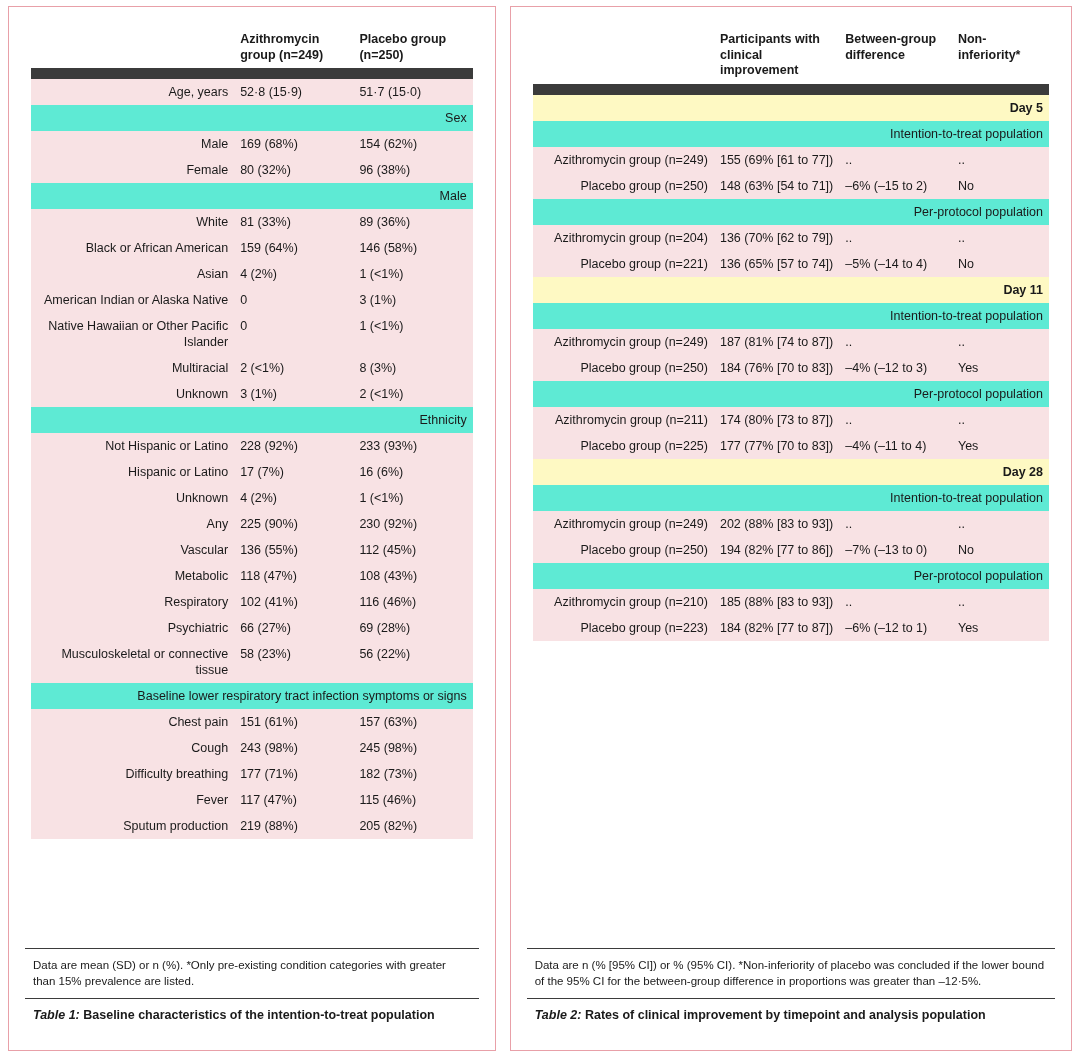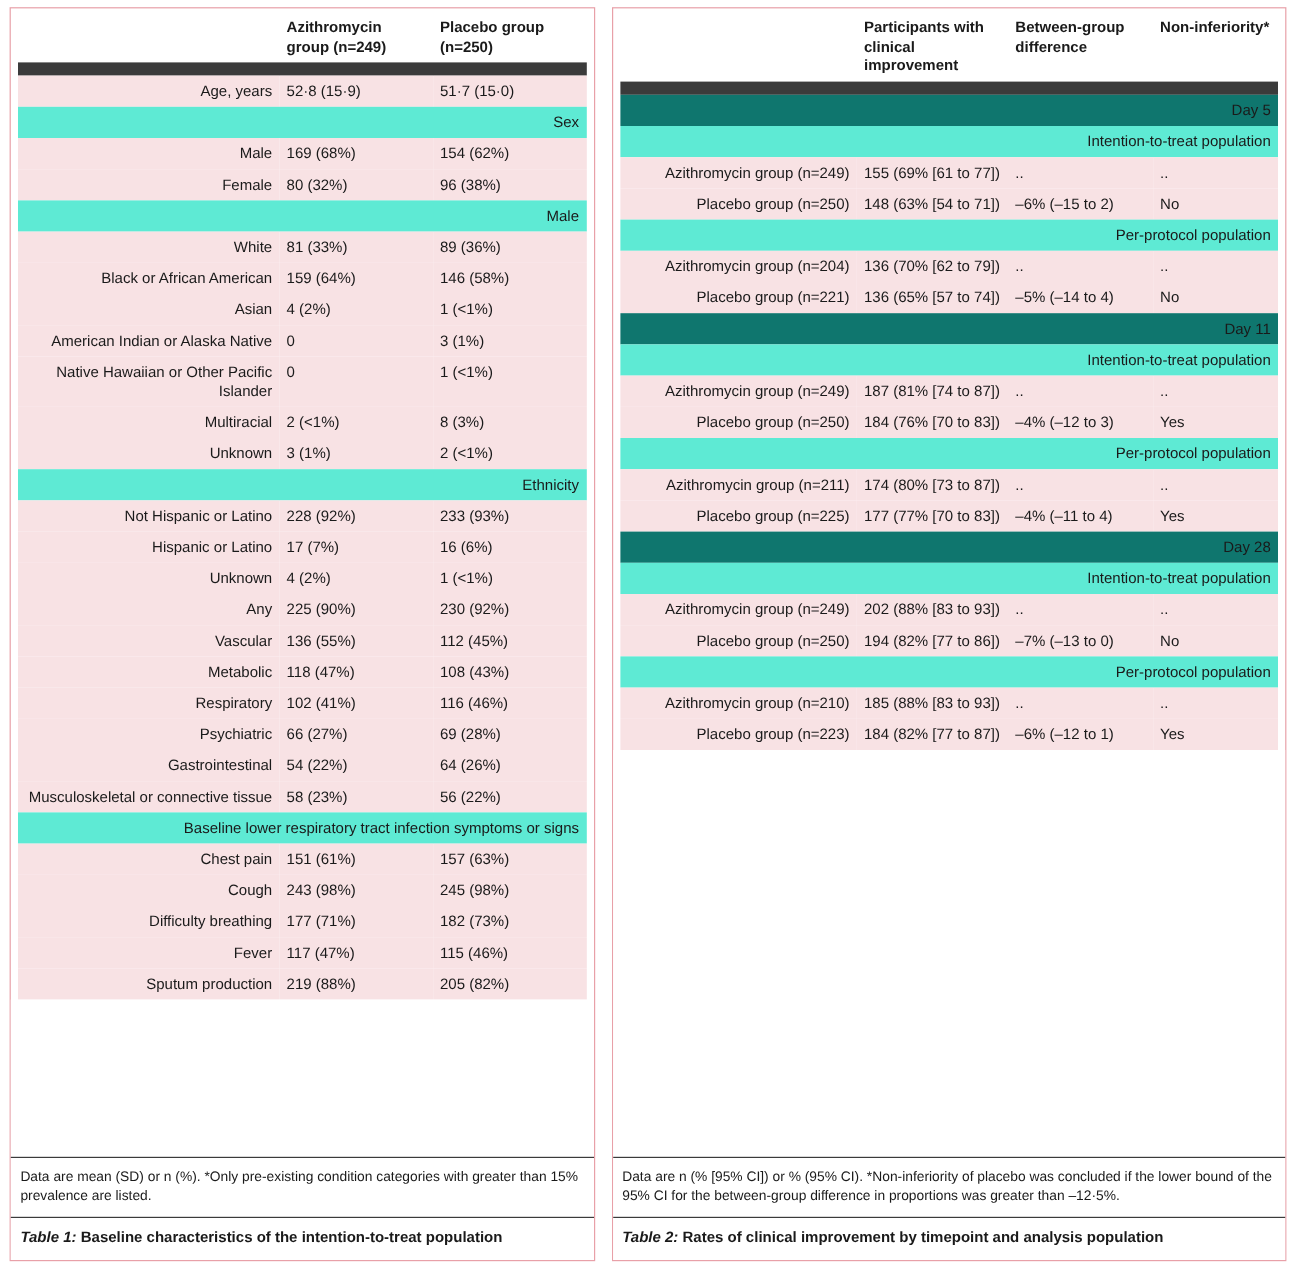--- a/index.html
+++ b/index.html
@@ -20,21 +20,21 @@
     height: 1057px;
     display: flex;
     gap: 14px;
     padding: 6px 8px;
     box-sizing: border-box;
   }
   .panel {
     border: 1px solid #e8a0a8;
     background: #ffffff;
     box-sizing: border-box;
-    padding: 0;
+    padding: 16px;
     display: flex;
     flex-direction: column;
   }
   .panel-left { width: 520px; }
   .panel-right { width: 600px; }
 
   table.tbl {
     width: 100%;
     border-collapse: collapse;
     font-size: 12.5px;
@@ -54,22 +54,22 @@
     line-height: 1.25;
   }
   .hdr-rule td {
     padding: 0;
     height: 1px;
     background: #3b3b3b;
   }
   .row-shaded td { background: #f8e2e4; }
   .row-plain td { background: #5eead4; }
   .row-section td {
-    background: #0f766e;
-    font-weight: normal;
+    background: #fef9c3;
+    font-weight: bold;
   }
   .label { text-align: right; }
   .indent1 { padding-left: 22px; }
   .num {
     text-align: left;
     white-space: nowrap;
   }
   .col-label { width: 46%; }
   .col-a { width: 27%; }
   .col-b { width: 27%; }
@@ -216,25 +216,20 @@
             </tr>
             <tr class="row-shaded">
               <td class="label indent1">Respiratory</td>
               <td class="num">102 (41%)</td>
               <td class="num">116 (46%)</td>
             </tr>
             <tr class="row-shaded">
               <td class="label indent1">Psychiatric</td>
               <td class="num">66 (27%)</td>
               <td class="num">69 (28%)</td>
-            </tr>
-            <tr class="row-shaded">
-              <td class="label indent1">Gastrointestinal</td>
-              <td class="num">54 (22%)</td>
-              <td class="num">64 (26%)</td>
             </tr>
             <tr class="row-shaded">
               <td class="label indent1">Musculoskeletal or connective tissue</td>
               <td class="num">58 (23%)</td>
               <td class="num">56 (22%)</td>
             </tr>
             <tr class="row-plain">
               <td class="label " colspan="3">Baseline lower respiratory tract infection symptoms or signs</td>
             </tr>
             <tr class="row-shaded">

